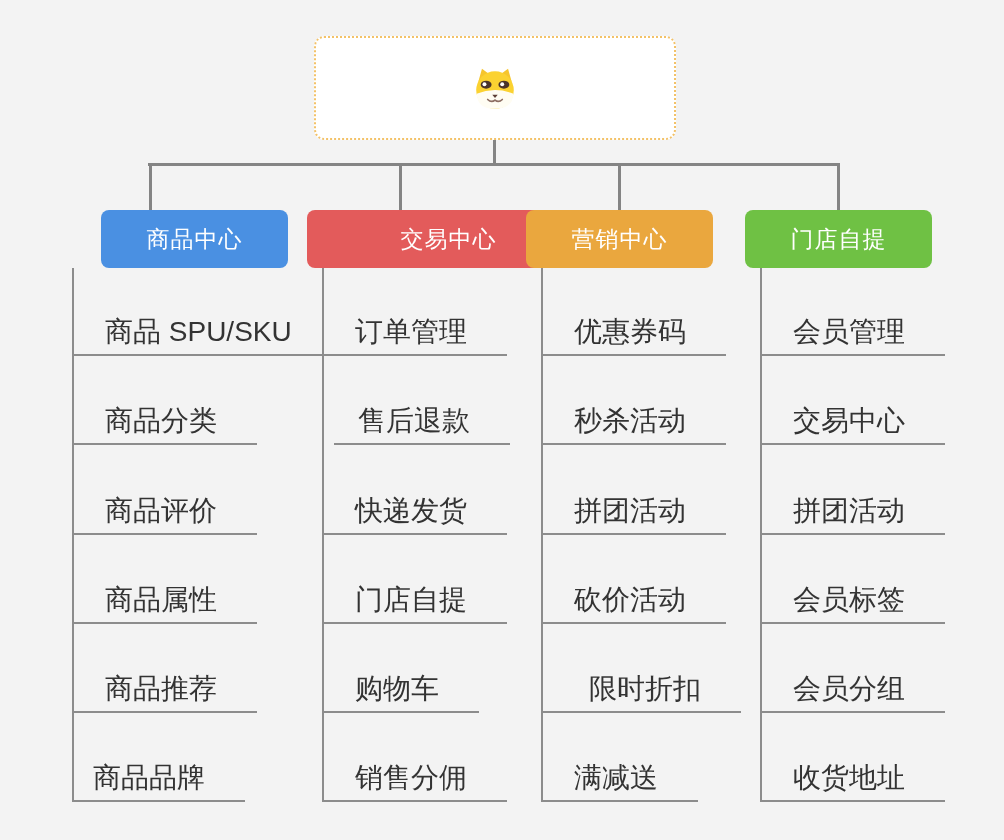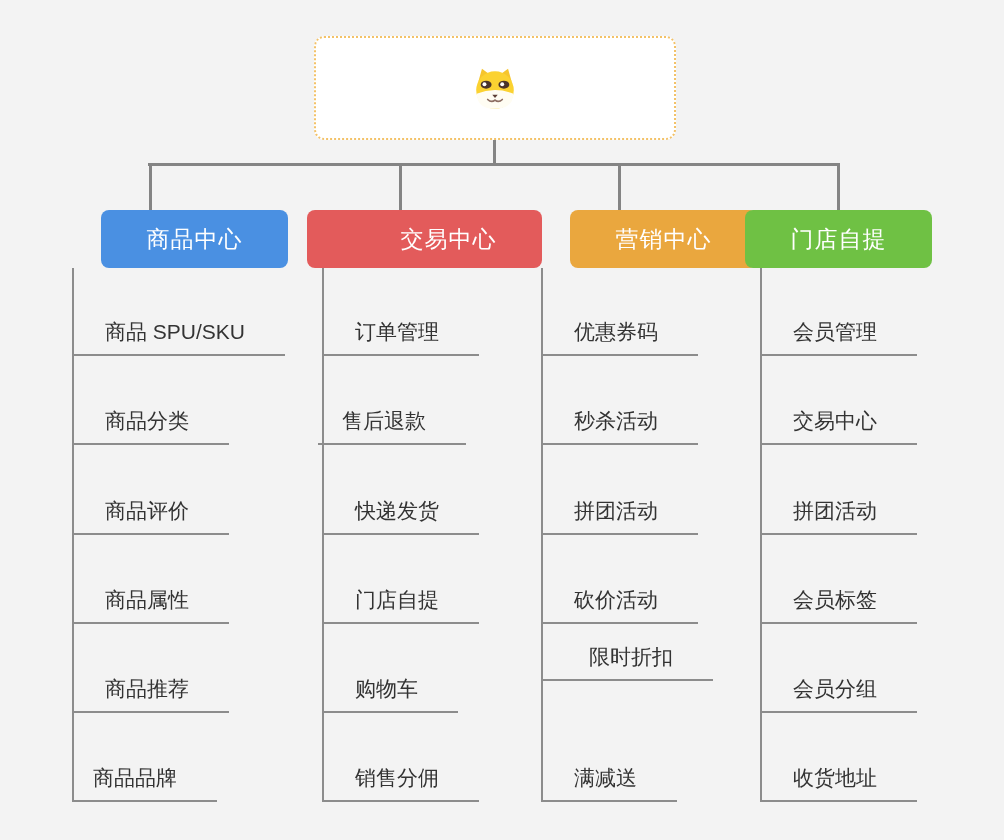--- a/index.html
+++ b/index.html
@@ -35,21 +35,21 @@
     color: #ffffff; font-size: 23px; letter-spacing: 1px;
     cursor: default;
   }
 
   
   .trunk { position: absolute; width: 2px; top: 268px; height: 532px; background: #8c8c8c; }
   .sub-item {
     position: absolute; box-sizing: border-box;
     padding: 0 40px 7px 33px;
     border-bottom: 2px solid #8c8c8c;
-    font-size: 21px; line-height: 30px; color: #333333;
+    font-size: 28px; line-height: 30px; color: #333333;
     white-space: nowrap;
   }
 </style>
 </head>
 <body>
 
 <div class="canvas">
 
   <div class="root-node">
     <span style="display:flex">
@@ -78,33 +78,33 @@
       <div class="sub-item" style="left: 72px; top: 317px;">商品 SPU/SKU</div>
       <div class="sub-item" style="left: 72px; top: 406px;">商品分类</div>
       <div class="sub-item" style="left: 72px; top: 496px;">商品评价</div>
       <div class="sub-item" style="left: 72px; top: 585px;">商品属性</div>
       <div class="sub-item" style="left: 72px; top: 674px;">商品推荐</div>
       <div class="sub-item" style="left: 72px; top: 763px; padding-left: 21px;">商品品牌</div>
       <div class="line" style="left: 399px; top: 163px; width: 3px; height: 47px;"></div>
       <div class="branch-box" style="left: 307px; background: rgb(227, 91, 91); padding-left: 48px;">交易中心</div>
       <div class="trunk" style="left: 322px;"></div>
       <div class="sub-item" style="left: 322px; top: 317px;">订单管理</div>
-      <div class="sub-item" style="left: 318px; top: 406px; padding-left: 24px;">售后退款</div>
+      <div class="sub-item" style="left: 334px; top: 406px; padding-left: 24px;">售后退款</div>
       <div class="sub-item" style="left: 322px; top: 496px;">快递发货</div>
       <div class="sub-item" style="left: 322px; top: 585px;">门店自提</div>
       <div class="sub-item" style="left: 322px; top: 674px;">购物车</div>
       <div class="sub-item" style="left: 322px; top: 763px;">销售分佣</div>
       <div class="line" style="left: 618px; top: 163px; width: 3px; height: 47px;"></div>
-      <div class="branch-box" style="left: 526px; background: rgb(234, 167, 62); margin-left: 44px;">营销中心</div>
+      <div class="branch-box" style="left: 526px; background: rgb(234, 167, 62);">营销中心</div>
       <div class="trunk" style="left: 541px;"></div>
       <div class="sub-item" style="left: 541px; top: 317px;">优惠券码</div>
       <div class="sub-item" style="left: 541px; top: 406px;">秒杀活动</div>
       <div class="sub-item" style="left: 541px; top: 496px;">拼团活动</div>
       <div class="sub-item" style="left: 541px; top: 585px;">砍价活动</div>
-      <div class="sub-item" style="left: 541px; top: 642px; padding-left: 48px;">限时折扣</div>
+      <div class="sub-item" style="left: 541px; top: 674px; padding-left: 48px;">限时折扣</div>
       <div class="sub-item" style="left: 541px; top: 763px;">满减送</div>
       <div class="line" style="left: 837px; top: 163px; width: 3px; height: 47px;"></div>
       <div class="branch-box" style="left: 745px; background: rgb(111, 193, 68);">门店自提</div>
       <div class="trunk" style="left: 760px;"></div>
       <div class="sub-item" style="left: 760px; top: 317px;">会员管理</div>
       <div class="sub-item" style="left: 760px; top: 406px;">交易中心</div>
       <div class="sub-item" style="left: 760px; top: 496px;">拼团活动</div>
       <div class="sub-item" style="left: 760px; top: 585px;">会员标签</div>
       <div class="sub-item" style="left: 760px; top: 674px;">会员分组</div>
       <div class="sub-item" style="left: 760px; top: 763px;">收货地址</div>

